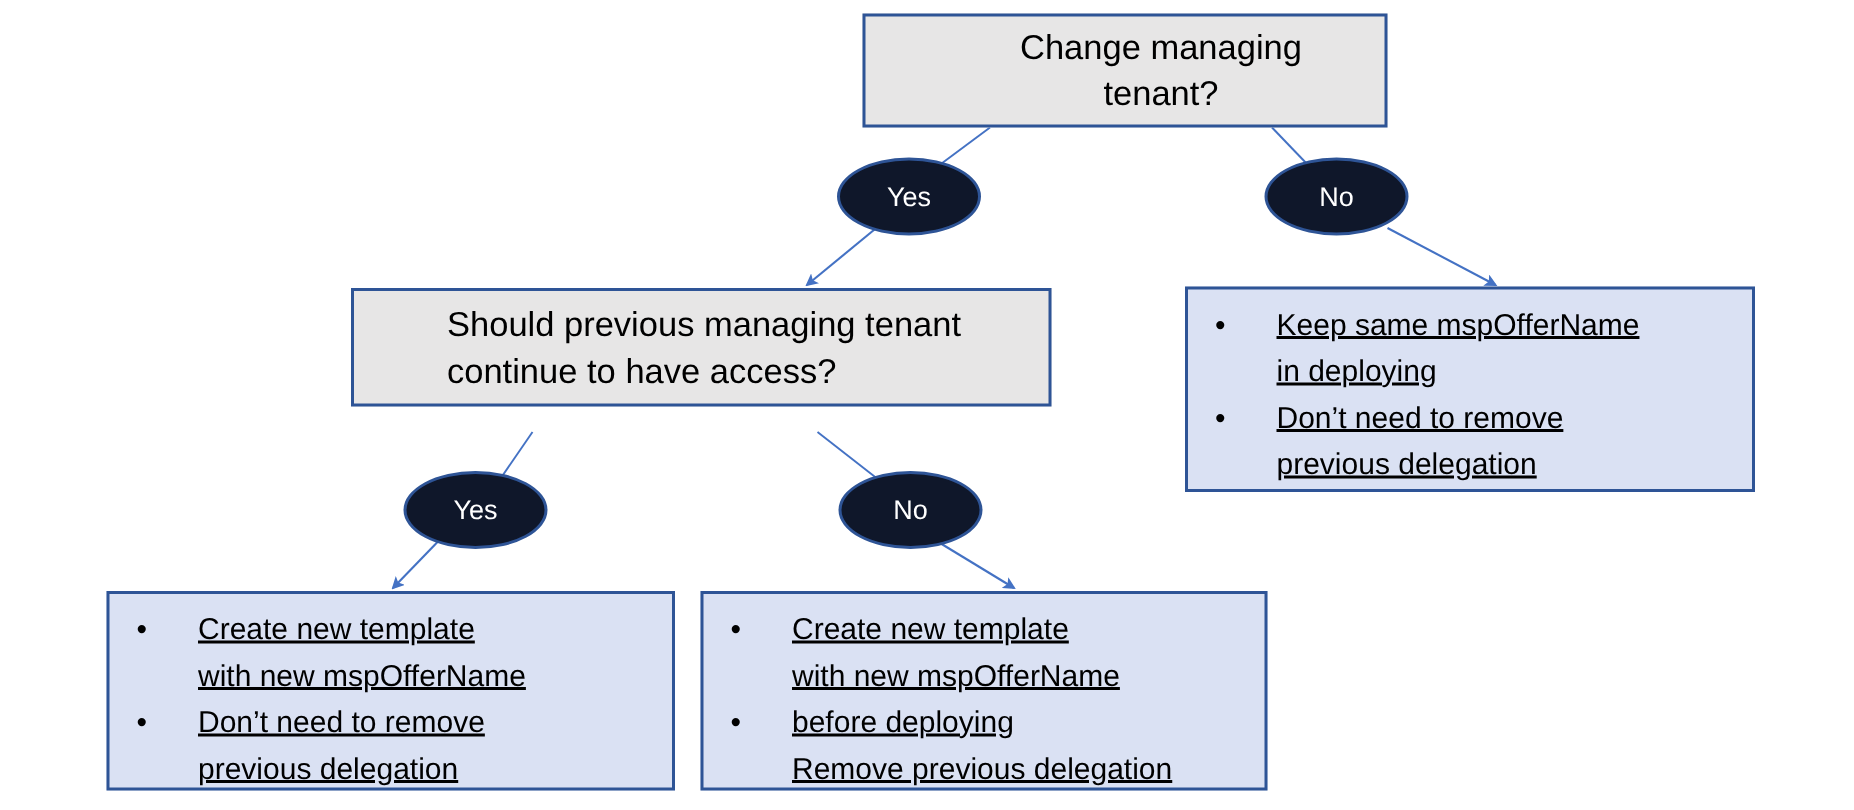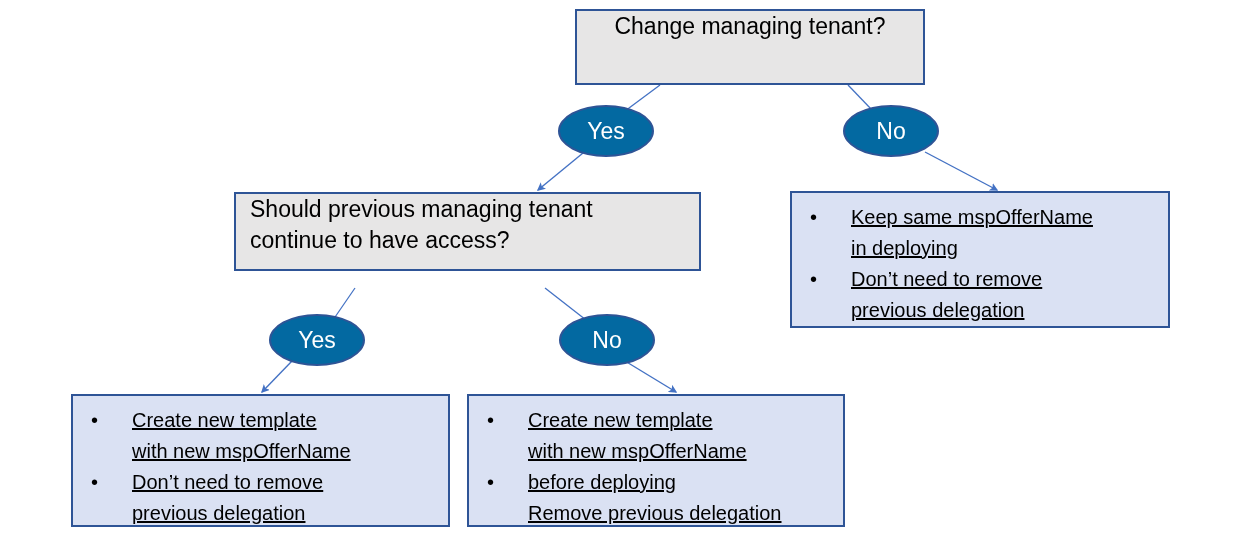--- a/index.html
+++ b/index.html
@@ -29,21 +29,22 @@
 
   
   .node {
     position: absolute;
     box-sizing: border-box;
     border: 2px solid #2E5496;
   }
   .decision {
     background: #E7E6E6;
     display: flex;
-    align-items: flex-start;
+    align-items: center;
+    padding-left: 48px;
   }
   .decision .dtext {
     padding: 0 14px;
     font-size: 23px;
     line-height: 31px;
     color: #000000;
     width: 100%;
   }
   .result {
     background: #DAE1F3;
@@ -67,28 +68,28 @@
     font-size: 20px;
     line-height: 31px;
     color: #000000;
   }
   .result li .ltext { display: block; text-decoration: underline; }
 
   
   .ellipse {
     position: absolute;
     box-sizing: border-box;
-    background: #0369a1;
+    background: #0f172a;
     border: 2px solid #2E5496;
     border-radius: 50%;
     display: flex;
     align-items: center;
     justify-content: center;
     color: #FFFFFF;
-    font-size: 23px;
+    font-size: 18px;
     line-height: 1;
   }
 </style>
 </head>
 <body>
 
 <div id="canvas">
 
   <svg id="connectors" viewBox="0 0 1236 540">
     <defs>

